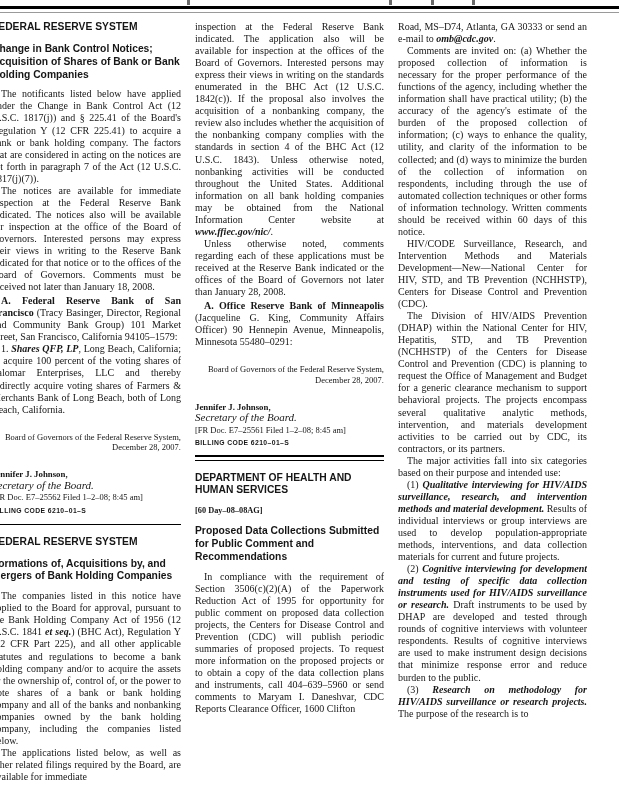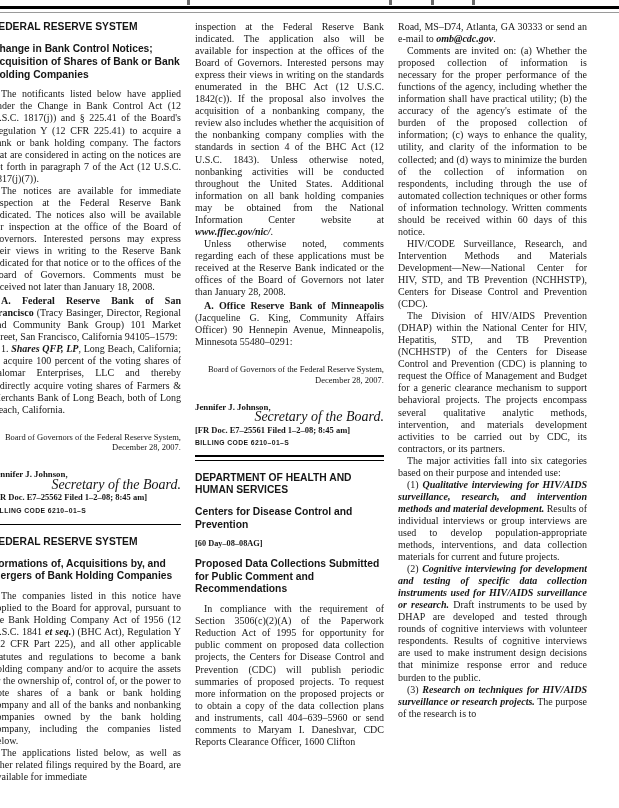--- a/index.html
+++ b/index.html
@@ -21,22 +21,22 @@
   .noind{text-indent:0;}
   .mt{margin-top:2px;}
 
   .agency{font-family:"Liberation Sans",sans-serif;font-weight:bold;font-size:10.3px;line-height:12px;margin:0 0 10px 0;}
   .doctitle{font-family:"Liberation Sans",sans-serif;font-weight:bold;font-size:10.3px;line-height:12.8px;margin:0 0 7px 0;}
   .docket{font-family:Liberation Serif, serif;font-weight:bold;font-size:8.3px;line-height:10px;margin:0 0 9px 0;}
 
   .sig{font-size:8.5px;line-height:10.4px;}
   .sig-board{margin-top:16px;text-indent:5px;text-align:right;}
   .sig-name{font-weight:bold;font-size:8.8px;margin-top:17px;}
-  .sig-role{font-style:italic;font-size:14px;text-align:right;}
-  .frdoc{font-size:8.5px;line-height:10.4px;margin-top:2px;font-weight:bold;}
+  .sig-role{font-style:italic;font-size:11px;}
+  .frdoc{font-size:8.5px;line-height:10.4px;margin-top:2px;}
   .billing{font-family:"Liberation Sans",sans-serif;font-weight:bold;font-size:6.8px;letter-spacing:.4px;margin-top:4px;}
 
   .rule-single{border:0;border-top:1px solid #000;margin:10px 0 11px 0;}
   .rule-double{border:0;border-top:2px solid #000;border-bottom:1px solid #000;height:3px;margin:9px 0 11px 0;}
 
   .side-head{font-weight:bold;font-size:9.5px;line-height:12px;margin:4px 0 4px 0;}
   .side-head-italic{font-style:italic;font-size:9.5px;line-height:12px;margin:4px 0 4px 0;}
 
   .it{font-style:italic;font-weight:bold;}
   .bd{font-weight:bold;}
@@ -76,30 +76,29 @@
     <p class="body-p noind"><span>inspection at the Federal Reserve Bank indicated. The application also will be available for inspection at the offices of the Board of Governors. Interested persons may express their views in writing on the standards enumerated in the BHC Act (12 U.S.C. 1842(c)). If the proposal also involves the acquisition of a nonbanking company, the review also includes whether the acquisition of the nonbanking company complies with the standards in section 4 of the BHC Act (12 U.S.C. 1843). Unless otherwise noted, nonbanking activities will be conducted throughout the United States. Additional information on all bank holding companies may be obtained from the National Information Center website at </span><span class="it">www.ffiec.gov/nic/</span><span>.</span></p>
     <p class="body-p">Unless otherwise noted, comments regarding each of these applications must be received at the Reserve Bank indicated or the offices of the Board of Governors not later than January 28, 2008.</p>
     <p class="body-p mt"><span class="bd">A. Office Reserve Bank of Minneapolis</span><span> (Jacqueline G. King, Community Affairs Officer) 90 Hennepin Avenue, Minneapolis, Minnesota 55480–0291:</span></p>
     <p class="sig sig-board">Board of Governors of the Federal Reserve System, December 28, 2007.</p>
     <p class="sig sig-name">Jennifer J. Johnson,</p>
     <p class="sig sig-role">Secretary of the Board.</p>
     <p class="frdoc">[FR Doc. E7–25561 Filed 1–2–08; 8:45 am]</p>
     <p class="billing">BILLING CODE 6210–01–S</p>
     <div class="rule-double"></div>
     <p class="agency">DEPARTMENT OF HEALTH AND HUMAN SERVICES</p>
-    <p class="doctitle">Centers for Disease Control and Prevention</p>
     <p class="docket">[60 Day–08–08AG]</p>
     <p class="doctitle">Proposed Data Collections Submitted for Public Comment and Recommendations</p>
     <p class="body-p">In compliance with the requirement of Section 3506(c)(2)(A) of the Paperwork Reduction Act of 1995 for opportunity for public comment on proposed data collection projects, the Centers for Disease Control and Prevention (CDC) will publish periodic summaries of proposed projects. To request more information on the proposed projects or to obtain a copy of the data collection plans and instruments, call 404–639–5960 or send comments to Maryam I. Daneshvar, CDC Reports Clearance Officer, 1600 Clifton</p>
   </div>
 
   <div class="col">
     <p class="body-p noind"><span>Road, MS–D74, Atlanta, GA 30333 or send an e-mail to </span><span class="it">omb@cdc.gov</span><span>.</span></p>
     <p class="body-p">Comments are invited on: (a) Whether the proposed collection of information is necessary for the proper performance of the functions of the agency, including whether the information shall have practical utility; (b) the accuracy of the agency's estimate of the burden of the proposed collection of information; (c) ways to enhance the quality, utility, and clarity of the information to be collected; and (d) ways to minimize the burden of the collection of information on respondents, including through the use of automated collection techniques or other forms of information technology. Written comments should be received within 60 days of this notice.</p>
     <p class="body-p">HIV/CODE Surveillance, Research, and Intervention Methods and Materials Development—New—National Center for HIV, STD, and TB Prevention (NCHHSTP), Centers for Disease Control and Prevention (CDC).</p>
     <p class="body-p">The Division of HIV/AIDS Prevention (DHAP) within the National Center for HIV, Hepatitis, STD, and TB Prevention (NCHHSTP) of the Centers for Disease Control and Prevention (CDC) is planning to request the Office of Management and Budget for a generic clearance mechanism to support behavioral projects. The projects encompass several qualitative analytic methods, intervention, and materials development activities to be carried out by CDC, its contractors, or its partners.</p>
     <p class="body-p">The major activities fall into six categories based on their purpose and intended use:</p>
     <p class="body-p"><span>(1) </span><span class="it">Qualitative interviewing for HIV/AIDS surveillance, research, and intervention methods and material development.</span><span> Results of individual interviews or group interviews are used to develop population-appropriate methods, interventions, and data collection materials for current and future projects.</span></p>
     <p class="body-p"><span>(2) </span><span class="it">Cognitive interviewing for development and testing of specific data collection instruments used for HIV/AIDS surveillance or research.</span><span> Draft instruments to be used by DHAP are developed and tested through rounds of cognitive interviews with volunteer respondents. Results of cognitive interviews are used to make instrument design decisions that minimize response error and reduce burden to the public.</span></p>
-    <p class="body-p"><span>(3) </span><span class="it">Research on techniques for HIV/AIDS surveillance or research projects.</span><span> The purpose of the research is to</span></p>
+    <p class="body-p"><span>(3) </span><span class="it">Research on methodology for HIV/AIDS surveillance or research projects.</span><span> The purpose of the research is to</span></p>
   </div>
 
 </div>
 
 </body></html>

